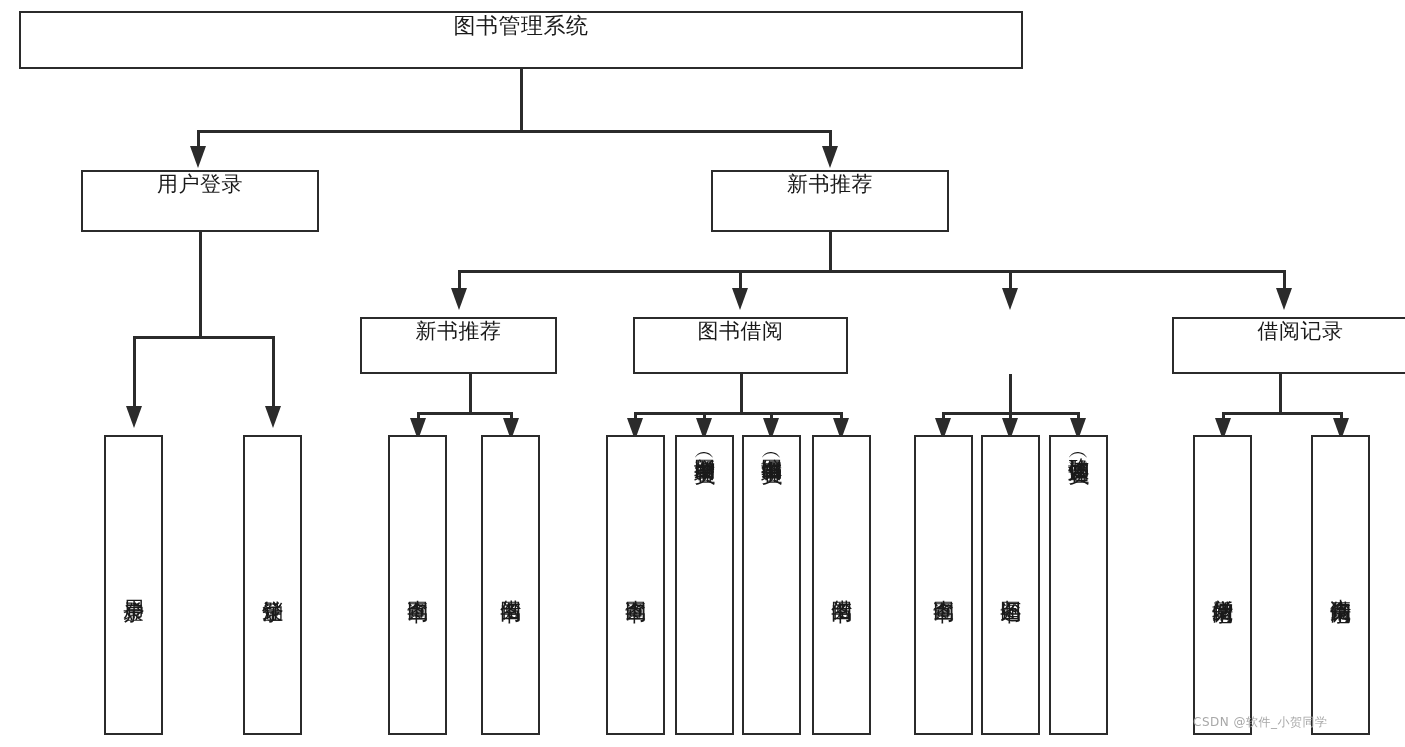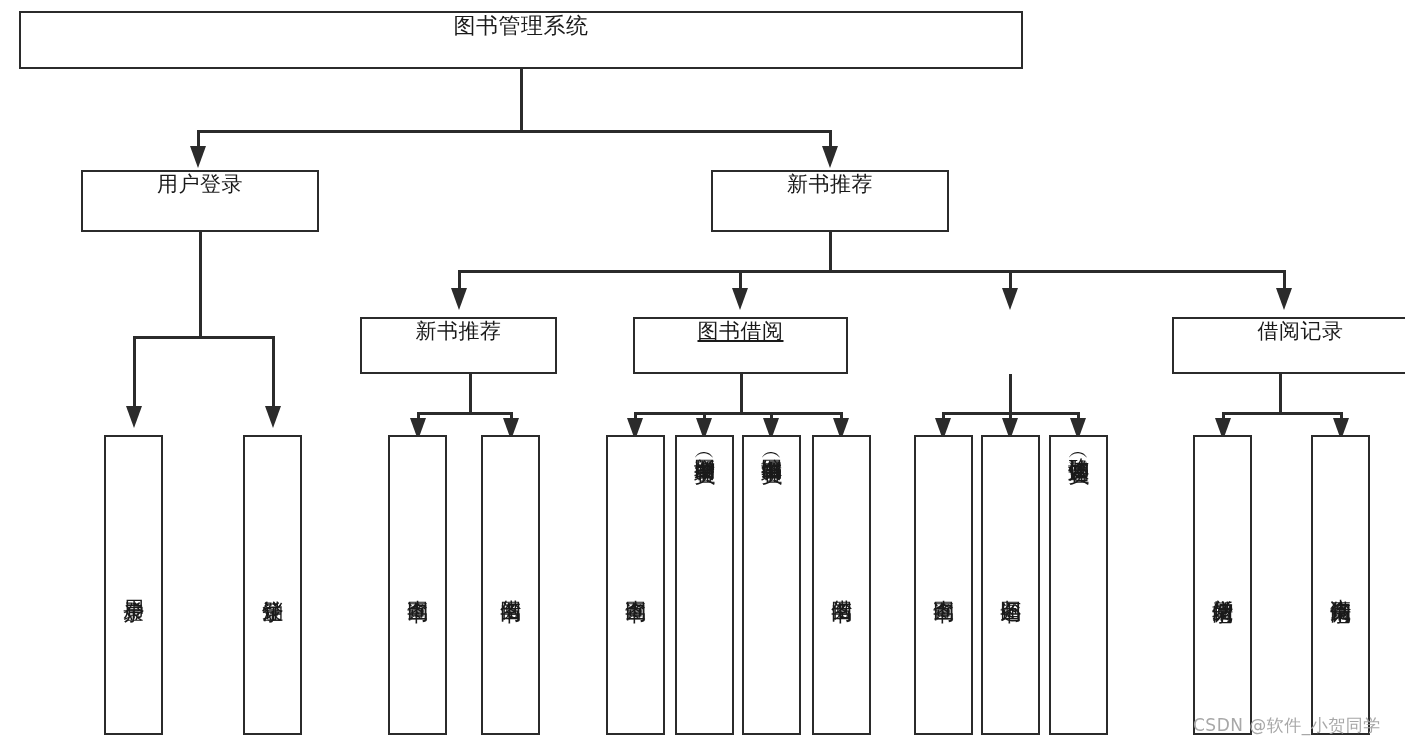--- a/index.html
+++ b/index.html
@@ -75,21 +75,21 @@
     width: 0;
     height: 0;
     border-left: 8px solid transparent;
     border-right: 8px solid transparent;
     border-top: 22px solid #2b2b2b;
   }
 
   
   #watermark {
     position: absolute;
-    font-size: 17px;
+    font-size: 12px;
     color: #a8a8a8;
     white-space: nowrap;
     letter-spacing: 0.5px;
   }
 </style>
 </head>
 <body>
 
 <div id="canvas">
 
@@ -129,21 +129,21 @@
   <div class="vline" style="left:739px; top:270px; height:22px;"></div>
   <div class="arrow" style="left:732px; top:288px;"></div>
   <div class="vline" style="left:1009px; top:270px; height:22px;"></div>
   <div class="arrow" style="left:1002px; top:288px;"></div>
   <div class="vline" style="left:1283px; top:270px; height:22px;"></div>
   <div class="arrow" style="left:1276px; top:288px;"></div>
 
   <div class="node" style="left:360px; top:317px; width:197px; height:57px;">
     <span class="label">新书推荐</span>
   </div>
-  <div class="node" style="left:633px; top:317px; width:215px; height:57px;text-decoration:underline;">
+  <div class="node" style="left:633px; top:317px; width:215px; height:57px;">
     <span class="label">图书借阅</span>
   </div>
   <div class="node" style="left:1172px; top:317px; width:257px; height:57px;">
     <span class="label">借阅记录</span>
   </div>
 
   <div class="vline" style="left:469px; top:374px; height:40px;"></div>
   <div class="hline" style="left:417px; top:412px; width:95px;"></div>
   <div class="vline" style="left:417px; top:412px; height:12px;"></div>
   <div class="arrow" style="left:410px; top:418px;"></div>

